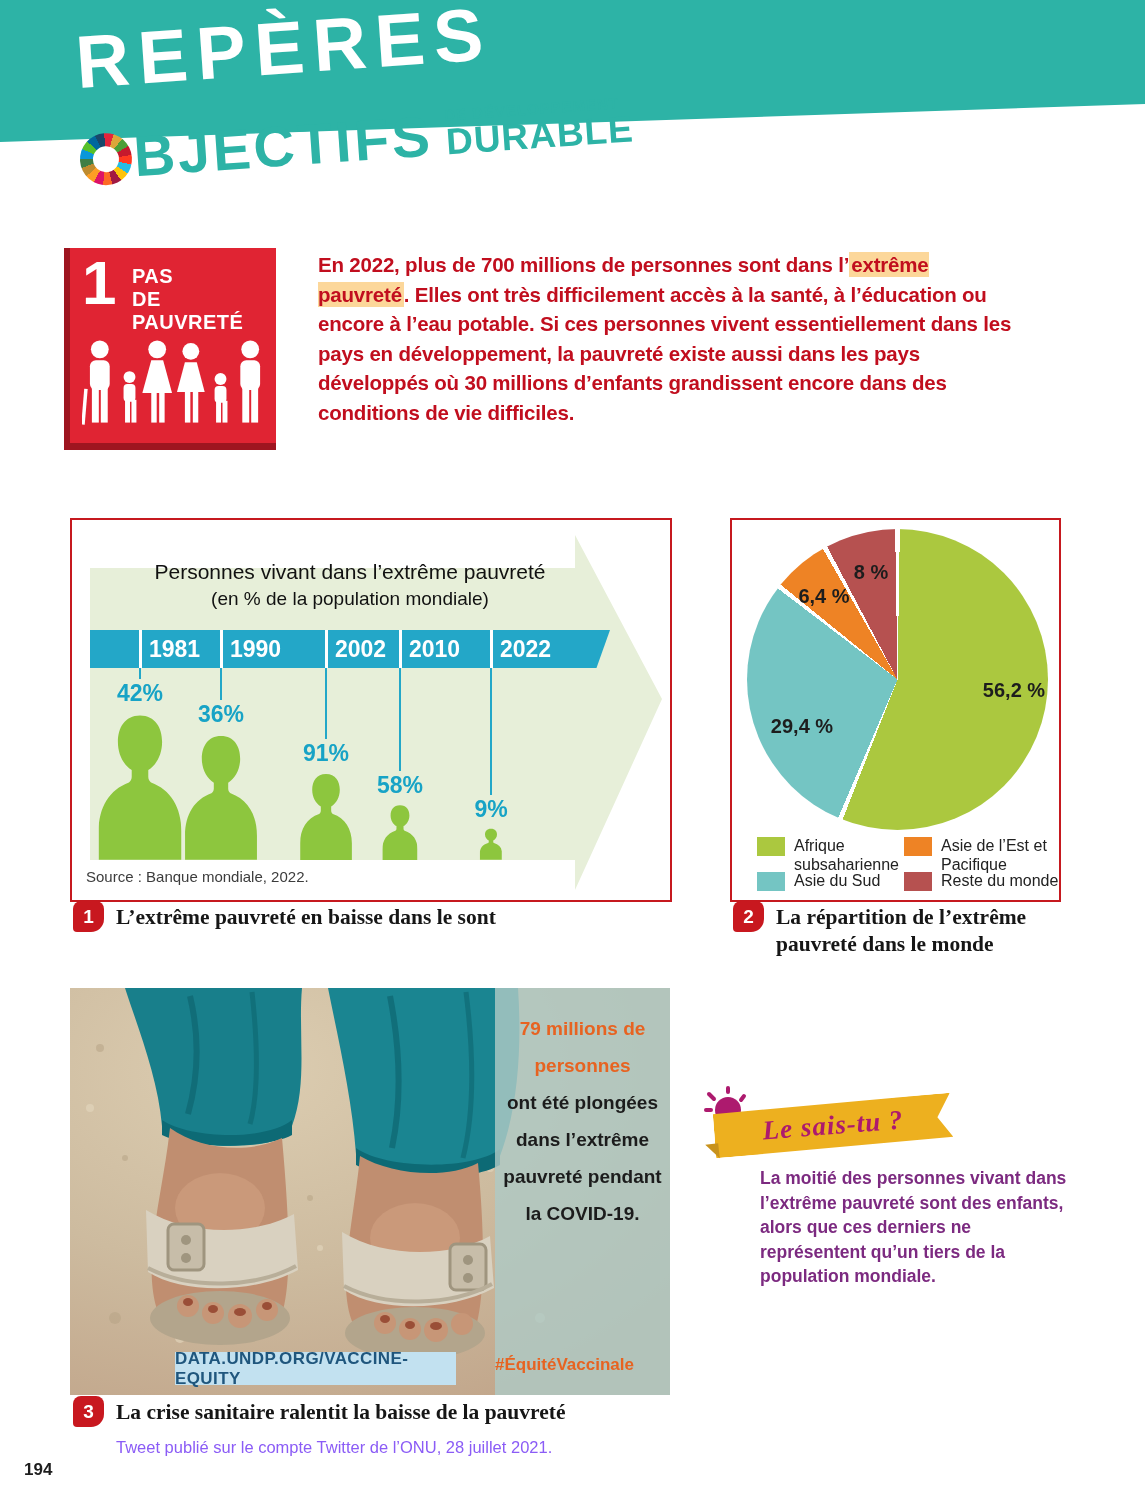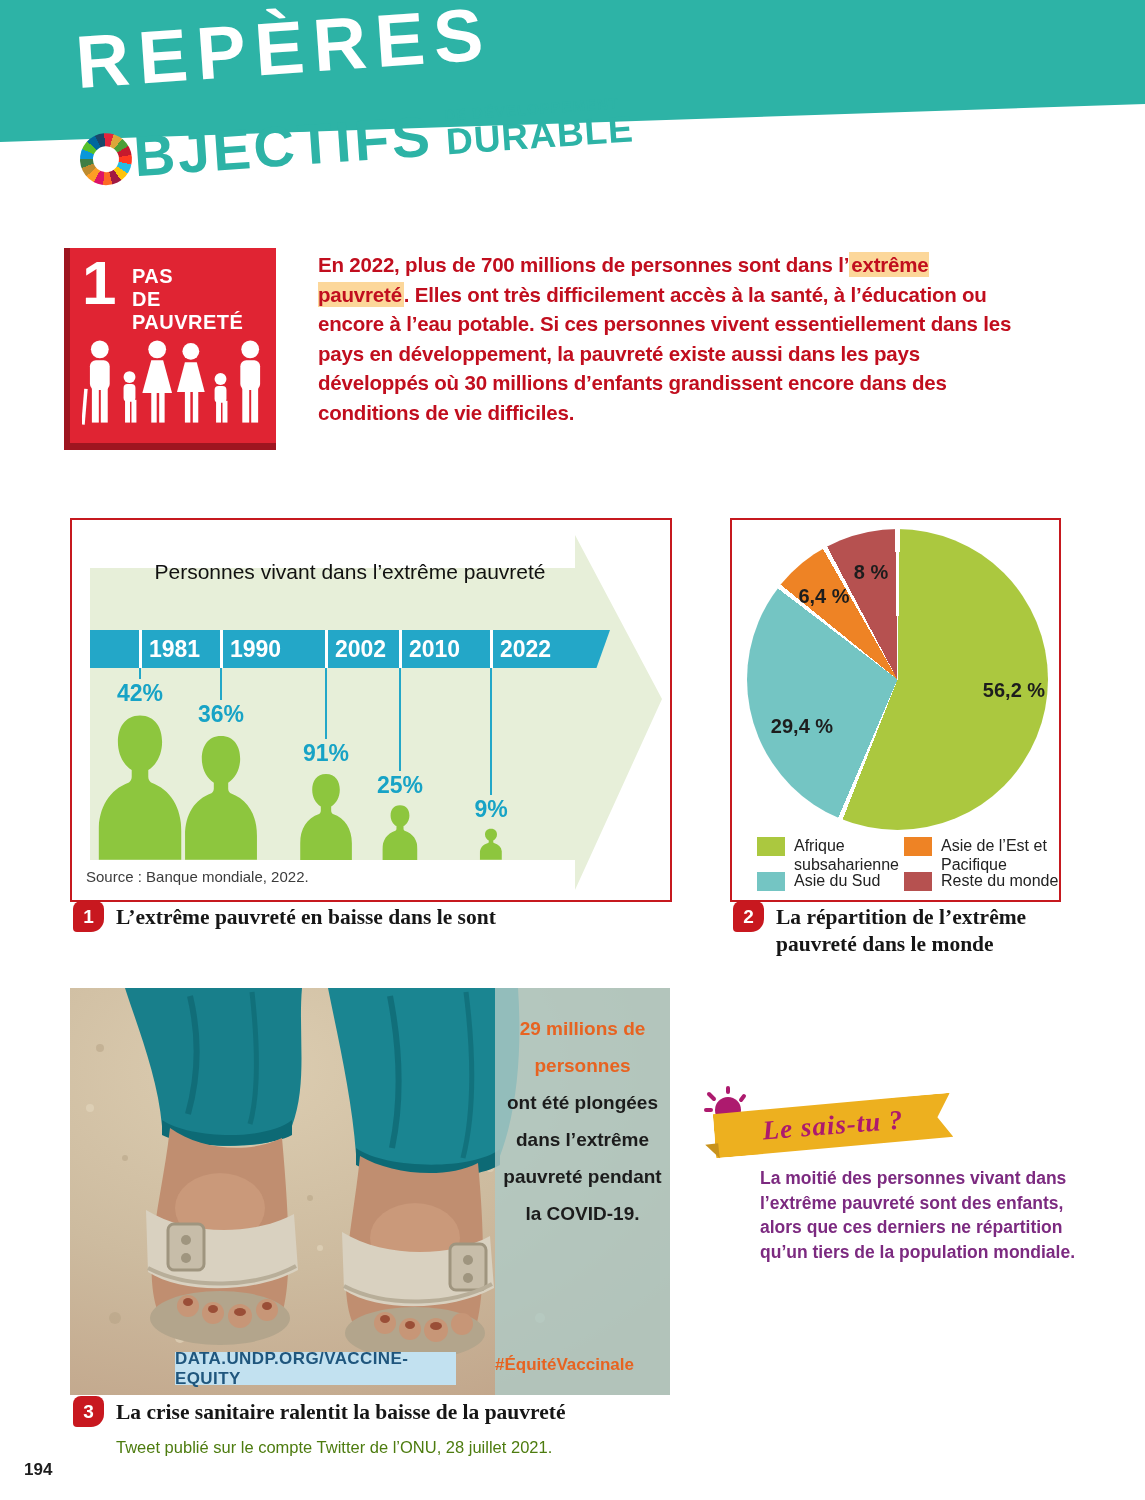--- a/index.html
+++ b/index.html
@@ -69,21 +69,21 @@
     font-size:23px;font-weight:700;white-space:nowrap;}
   .tl-fig{position:absolute;bottom:0;left:0;transform:translateX(-50%);fill:var(--fig-green);}
   .c1-source{position:absolute;left:14px;top:348px;font-size:15px;color:#3c3c3c;}
 
   
   .caption{position:absolute;display:flex;align-items:flex-start;}
   .badge{width:31px;height:31px;background:var(--badge-red);color:#fff;border-radius:8px 8px 13px 4px;
     display:flex;align-items:center;justify-content:center;font-size:19px;font-weight:700;flex:0 0 31px;}
   .cap-text{margin-left:12px;font-family:"Liberation Serif",serif;font-weight:700;
     font-size:21.5px;line-height:27px;color:#161616;padding-top:3px;}
-  .cap-sub{position:absolute;left:116px;top:1438px;font-size:16.5px;color:#4d7c0f;}
+  .cap-sub{position:absolute;left:116px;top:1438px;font-size:16.5px;color:#8b5cf6;}
 
   
   .pie-panel{left:730px;top:518px;width:331px;height:384px;}
   .pie{position:absolute;left:15px;top:9px;width:301px;height:301px;border-radius:50%;}
   .pie-lbl{position:absolute;transform:translate(-50%,-50%);font-size:20px;font-weight:700;
     color:#1d1d1d;white-space:nowrap;}
   .legend-item{position:absolute;display:flex;}
   .legend-swatch{width:28px;height:19px;flex:0 0 28px;}
   .legend-text{margin-left:9px;font-size:16px;line-height:19px;color:#222;margin-top:-1px;}
 
@@ -170,20 +170,21 @@
         <rect x="171" y="50" width="7" height="36"></rect>
     </svg>
   </section>
 
   <p class="intro"><span>En 2022, plus de 700 millions de personnes sont dans l’</span><mark>extrême pauvreté</mark><span>. Elles ont très difficilement accès à la santé, à l’éducation ou encore à l’eau potable. Si ces personnes vivent essentiellement dans les pays en développement, la pauvreté existe aussi dans les pays développés où 30 millions d’enfants grandissent encore dans des conditions de vie difficiles.</span></p>
 
   <section class="panel chart1">
     <div class="arrow"></div>
     <div class="c1-title">
       <span class="t1">Personnes vivant dans l’extrême pauvreté</span>
+      <span class="t2">(en % de la population mondiale)</span>
     </div>
     <div class="band"></div>
 
     <div class="tl-item" style="left:68px">
       <div class="tl-sep"></div>
       <div class="tl-year">1981</div>
       <div class="tl-line" style="height: 11.16px;"></div>
       <div class="tl-pct" style="bottom: 152.84px;">42%</div>
       <svg class="tl-fig" viewBox="0 0 60 84" preserveAspectRatio="none" style="width: 82.8768px; height: 147.84px;">
           <path d="M30,2 C41,2 46,9 46,17 C46,24 42,30 36,33 L36,37 C36,38.5 37,39.5 38,40 C52,44 60,54 60,68 L60,84 L0,84 L0,68 C0,54 8,44 22,40 C23,39.5 24,38.5 24,37 L24,33 C18,30 14,24 14,17 C14,9 19,2 30,2 Z"></path>
@@ -204,21 +205,21 @@
       <div class="tl-line" style="height: 71px;"></div>
       <div class="tl-pct" style="bottom: 93px;">91%</div>
       <svg class="tl-fig" viewBox="0 0 60 84" preserveAspectRatio="none" style="width: 51.76px; height: 88px;">
           <path d="M30,2 C41,2 46,9 46,17 C46,24 42,30 36,33 L36,37 C36,38.5 37,39.5 38,40 C52,44 60,54 60,68 L60,84 L0,84 L0,68 C0,54 8,44 22,40 C23,39.5 24,38.5 24,37 L24,33 C18,30 14,24 14,17 C14,9 19,2 30,2 Z"></path>
         </svg>
     </div>
     <div class="tl-item" style="left:328px">
       <div class="tl-sep"></div>
       <div class="tl-year">2010</div>
       <div class="tl-line" style="height: 102.68px;"></div>
-      <div class="tl-pct" style="bottom: 61.32px;">25%</div>
+      <div class="tl-pct" style="bottom: 61.32px;">58%</div>
       <svg class="tl-fig" viewBox="0 0 60 84" preserveAspectRatio="none" style="width: 35.2864px; height: 56.32px;">
           <path d="M30,2 C41,2 46,9 46,17 C46,24 42,30 36,33 L36,37 C36,38.5 37,39.5 38,40 C52,44 60,54 60,68 L60,84 L0,84 L0,68 C0,54 8,44 22,40 C23,39.5 24,38.5 24,37 L24,33 C18,30 14,24 14,17 C14,9 19,2 30,2 Z"></path>
         </svg>
     </div>
     <div class="tl-item" style="left:419px">
       <div class="tl-sep"></div>
       <div class="tl-year">2022</div>
       <div class="tl-line" style="height: 127.32px;"></div>
       <div class="tl-pct" style="bottom: 36.68px;">9%</div>
       <svg class="tl-fig" viewBox="0 0 60 84" preserveAspectRatio="none" style="width: 22.4736px; height: 31.68px;">
@@ -341,21 +342,21 @@
       <circle cx="116" cy="252" r="5" fill="#9f957f"></circle>
         <circle cx="116" cy="270" r="5" fill="#9f957f"></circle>
       <rect x="380" y="256" width="36" height="46" rx="6" fill="#c7bda9" stroke="#9f957f" stroke-width="3"></rect>
       <circle cx="398" cy="272" r="5" fill="#9f957f"></circle>
         <circle cx="398" cy="290" r="5" fill="#9f957f"></circle>
       <path d="M78,280 C120,302 186,300 226,278" stroke="#b8ae99" stroke-width="4" fill="none"></path>
       <path d="M274,298 C316,320 382,318 422,296" stroke="#b8ae99" stroke-width="4" fill="none"></path>
     </svg>
     <div class="ph-panel"></div>
     <div class="ph-text">
-      <span class="ph-orange">29 millions de personnes</span>
+      <span class="ph-orange">79 millions de personnes</span>
       <span class="ph-black" style="display:block">ont été plongées dans l’extrême pauvreté pendant la COVID-19.</span>
     </div>
     <div class="ph-hash">#ÉquitéVaccinale</div>
     <div class="ph-banner">DATA.UNDP.ORG/VACCINE-EQUITY</div>
   </section>
 
   <svg class="bulb" width="52" height="58" viewBox="0 0 52 58">
     <g fill="#ad1a6e">
       <circle cx="28" cy="24" r="13"></circle>
       <rect x="22" y="38" width="12" height="9" rx="2"></rect>
@@ -365,21 +366,21 @@
       <line x1="9" y1="8" x2="14" y2="13"></line>
       <line x1="28" y1="2" x2="28" y2="6"></line>
       <line x1="44" y1="10" x2="41" y2="14"></line>
       <line x1="6" y1="24" x2="11" y2="24"></line>
     </g>
   </svg>
   <div class="ribbon">
     <span class="ribbon-txt">Le sais-tu ?</span>
   </div>
   <div class="ribbon-fold"></div>
-  <div class="dyk-text">La moitié des personnes vivant dans l’extrême pauvreté sont des enfants, alors que ces derniers ne répartition qu’un tiers de la population mondiale.</div>
+  <div class="dyk-text">La moitié des personnes vivant dans l’extrême pauvreté sont des enfants, alors que ces derniers ne représentent qu’un tiers de la population mondiale.</div>
 
   <div class="caption" style="left:73px;top:1396px;width:640px">
     <div class="badge">3</div>
     <div class="cap-text">La crise sanitaire ralentit la baisse de la pauvreté</div>
   </div>
   <div class="cap-sub">Tweet publié sur le compte Twitter de l’ONU, 28 juillet 2021.</div>
 
   <div class="page-num">194</div>
 </div>
 

